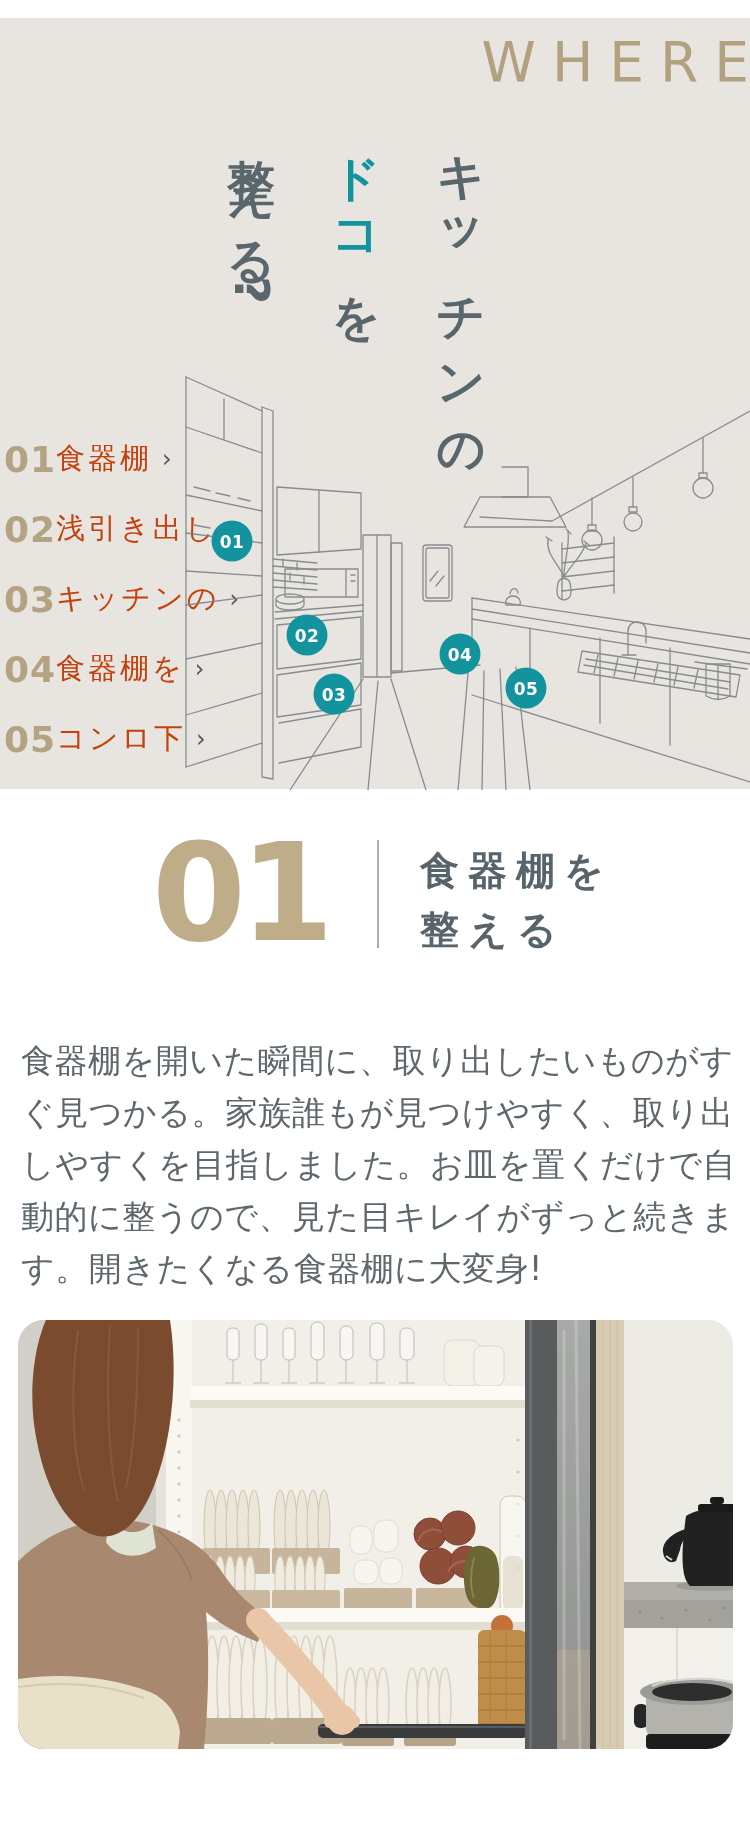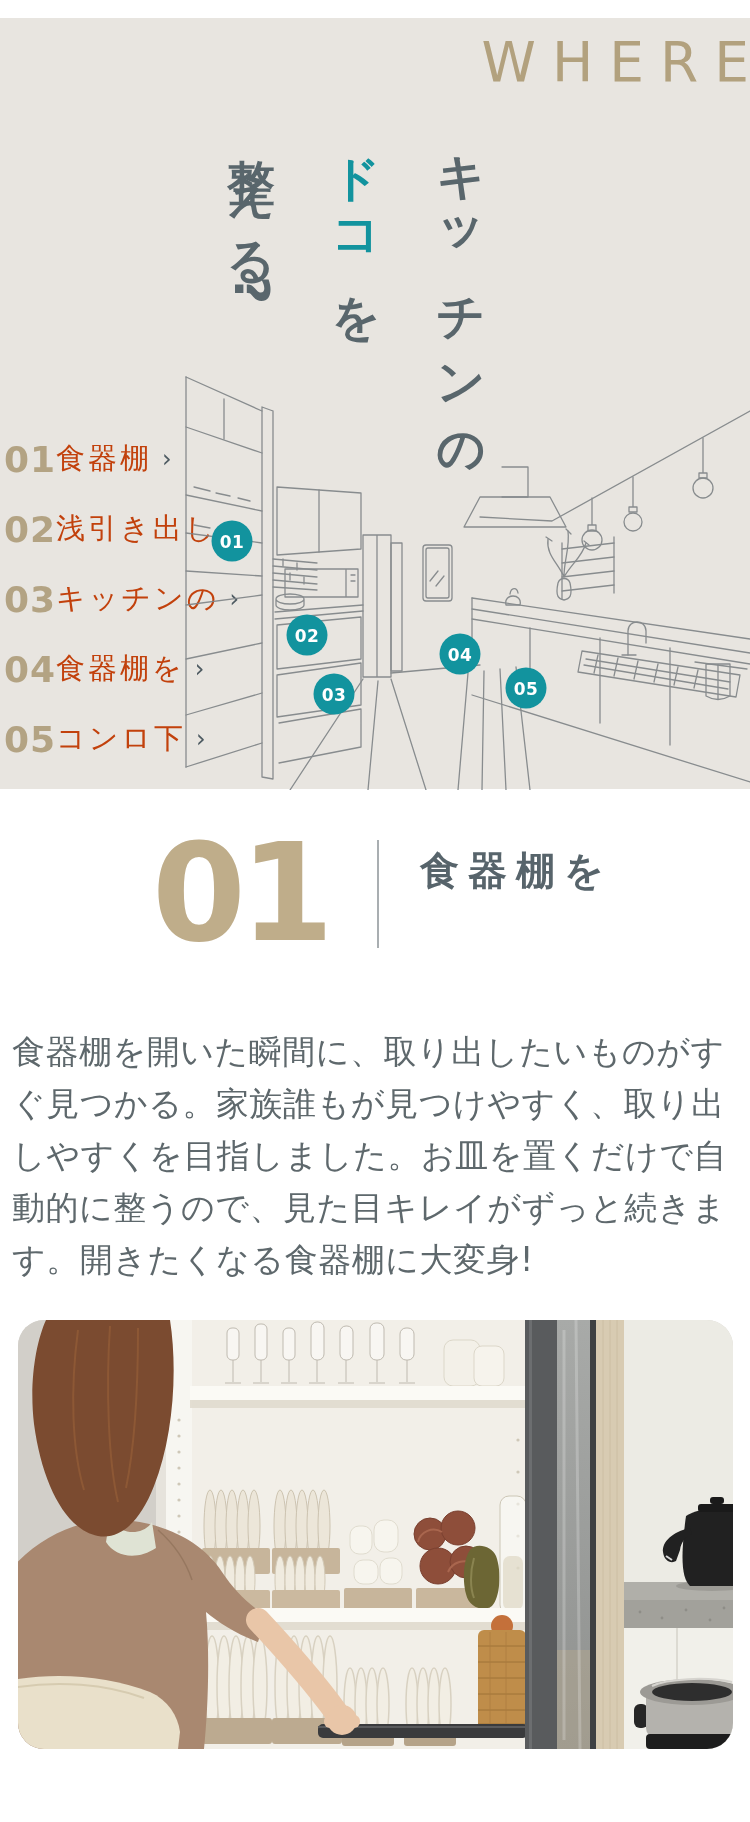--- a/index.html
+++ b/index.html
@@ -26,21 +26,21 @@
   .marker{position:absolute;width:41px;height:41px;border-radius:50%;background:#12939e;
           color:#ffffff;font-size:17px;font-weight:700;display:flex;align-items:center;
           justify-content:center;transform:translate(-50%,-50%);letter-spacing:.5px;cursor:pointer;}
   
   .bignum{position:absolute;left:152px;top:838px;font-size:135px;line-height:112px;
           font-weight:600;color:#bfad8a;letter-spacing:-6px;}
   .vdivider{position:absolute;left:377px;top:840px;width:2px;height:108px;background:#a9aeb1;}
   .ftitle{position:absolute;left:420px;top:841px;font-size:39px;line-height:59px;
           font-weight:700;color:#57646b;letter-spacing:9px;}
   .ftitle span{display:block;}
-  .fbody{position:absolute;left:12px;top:1026px;width:730px;margin:0;
+  .fbody{position:absolute;left:12px;top:1026px;width:730px;margin:9px;
          font-size:33px;line-height:52px;color:#5e686c;letter-spacing:.5px;font-weight:400;}
   
   .photo{position:absolute;left:18px;top:1320px;width:715px;height:429px;margin:0;
          border-radius:26px;overflow:hidden;background:#d9d6d0;}
 </style>
 </head>
 <body>
 
 <div class="page">
 
@@ -167,20 +167,21 @@
       <div class="marker" style="left: 307px; top: 617px;">02</div>
       <div class="marker" style="left: 334px; top: 676px;">03</div>
       <div class="marker" style="left: 460px; top: 636px;">04</div>
       <div class="marker" style="left: 526px; top: 670px;">05</div>
     </section>
 
   <div class="bignum">01</div>
   <div class="vdivider"></div>
   <h2 class="ftitle" style="margin:0;">
     <span>食器棚を</span>
+    <span>整える</span>
   </h2>
   <p class="fbody">食器棚を開いた瞬間に、取り出したいものがすぐ見つかる。家族誰もが見つけやすく、取り出しやすくを目指しました。お皿を置くだけで自動的に整うので、見た目キレイがずっと続きます。開きたくなる食器棚に大変身!</p>
 
   <figure class="photo">
     <svg width="715" height="429" viewBox="0 0 715 429">
       <defs>
         <linearGradient id="glassG" x1="0" y1="0" x2="0" y2="1">
           <stop offset="0" stop-color="#a8aaa8"></stop>
             <stop offset="1" stop-color="#8f918f"></stop>
         </linearGradient>

